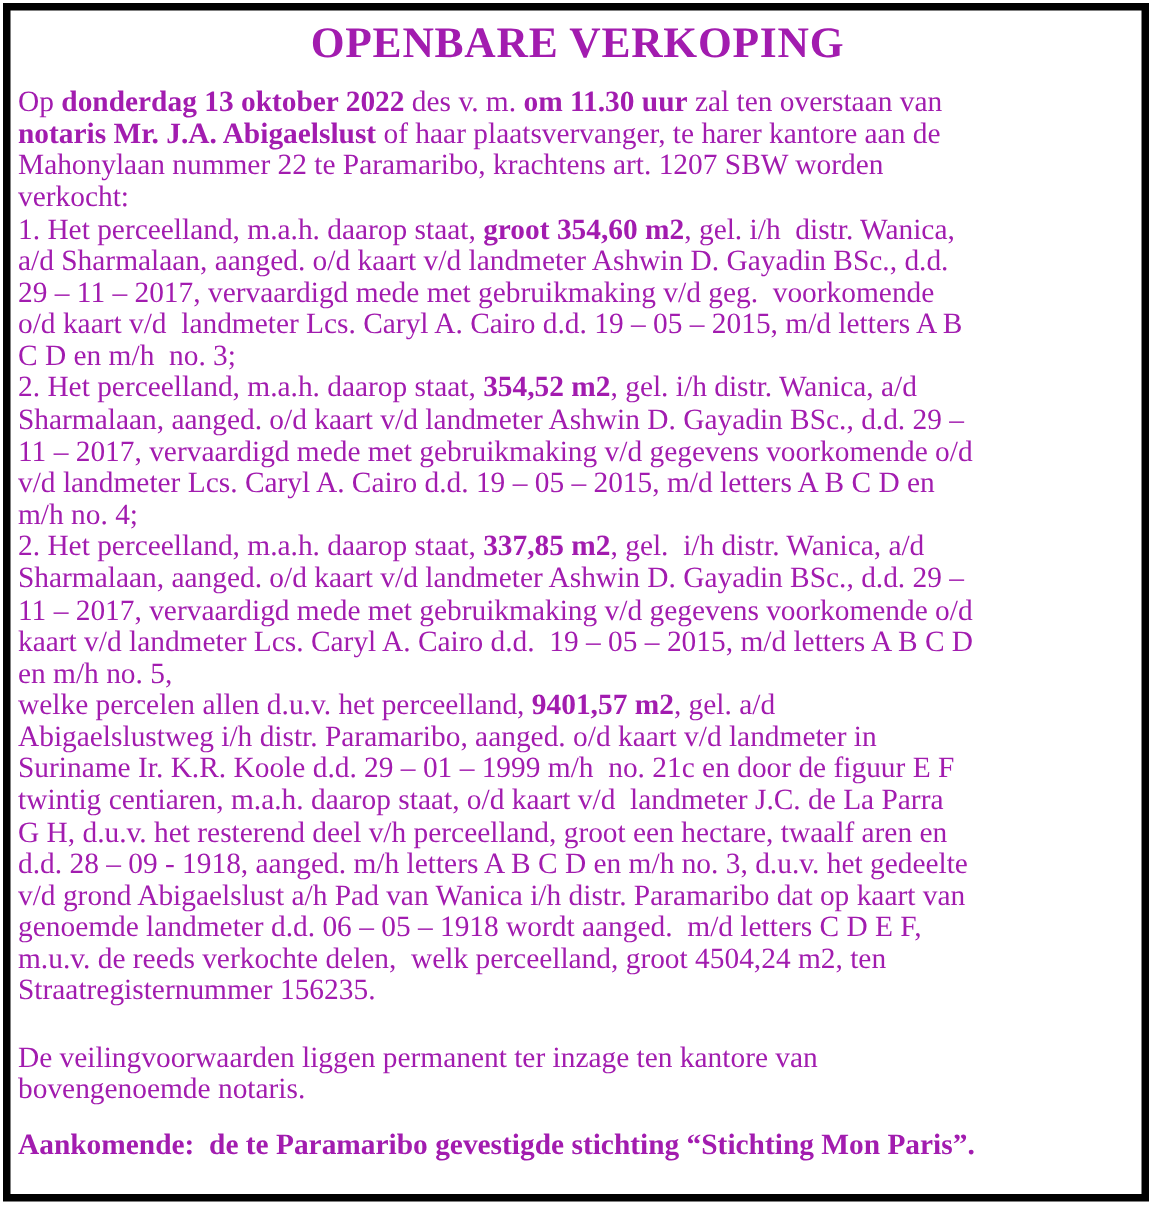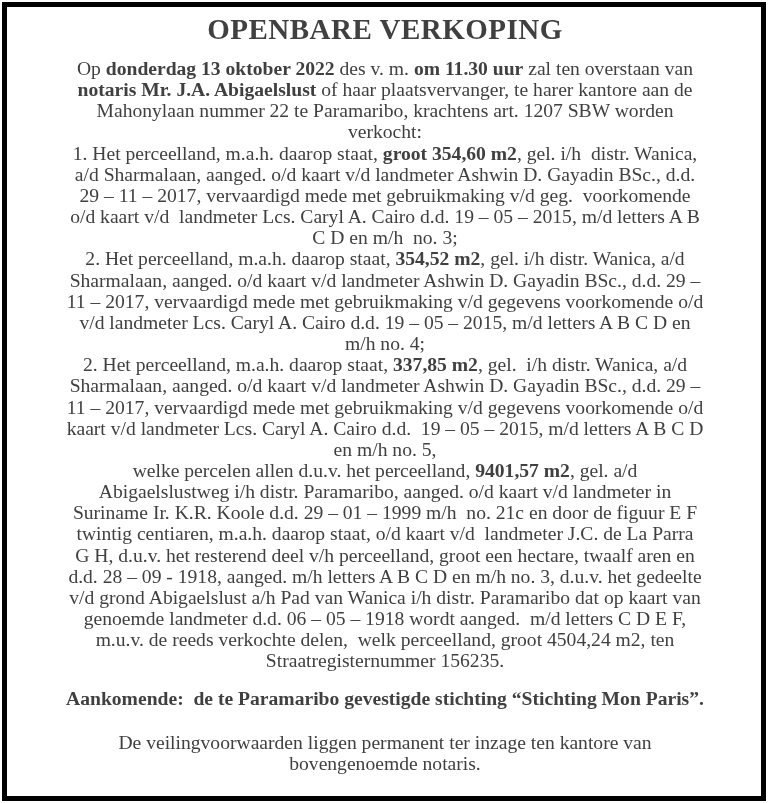--- a/index.html
+++ b/index.html
@@ -5,21 +5,21 @@
   html, body {
     margin: 0;
     padding: 0;
     background: #ffffff;
   }
   .page {
     position: relative;
     width: 768px;
     height: 803px;
     background: #ffffff;
-    color: #404040;
+    color: #a21caf;
     font-family: "Liberation Serif", "DejaVu Serif", serif;
     overflow: hidden;
   }
   .frame {
     position: absolute;
     top: 2px;
     left: 2px;
     right: 2px;
     bottom: 2px;
     border: 5px solid #000000;
@@ -34,21 +34,20 @@
     font-weight: 700;
     letter-spacing: 0.5px;
   }
   .body {
     margin-top: 13px;
     font-size: 19.6px;
     line-height: 21.15px;
   }
   .line {
     white-space: pre;
-    text-align: center;
   }
   .line span.b {
     font-weight: 700;
   }
 </style>
 </head>
 <body>
 
 <div class="page">
   <div class="frame">
@@ -86,22 +85,22 @@
           <div class="line"><span>Abigaelslustweg i/h distr. Paramaribo, aanged. o/d kaart v/d landmeter in</span></div>
           <div class="line"><span>Suriname Ir. K.R. Koole d.d. 29 – 01 – 1999 m/h  no. 21c en door de figuur E F</span></div>
           <div class="line"><span>twintig centiaren, m.a.h. daarop staat, o/d kaart v/d  landmeter J.C. de La Parra</span></div>
           <div class="line"><span>G H, d.u.v. het resterend deel v/h perceelland, groot een hectare, twaalf aren en</span></div>
           <div class="line"><span>d.d. 28 – 09 - 1918, aanged. m/h letters A B C D en m/h no. 3, d.u.v. het gedeelte</span></div>
           <div class="line"><span>v/d grond Abigaelslust a/h Pad van Wanica i/h distr. Paramaribo dat op kaart van</span></div>
           <div class="line"><span>genoemde landmeter d.d. 06 – 05 – 1918 wordt aanged.  m/d letters C D E F,</span></div>
           <div class="line"><span>m.u.v. de reeds verkochte delen,  welk perceelland, groot 4504,24 m2, ten</span></div>
           <div class="line"><span>Straatregisternummer 156235.</span></div>
         </div>
-        <div style="margin-top: 16px;">
-          <div class="line"><span class="b">Aankomende:  de te Paramaribo gevestigde stichting “Stichting Mon Paris”.</span></div>
-        </div>
         <div style="margin-top: 23px;">
           <div class="line"><span>De veilingvoorwaarden liggen permanent ter inzage ten kantore van</span></div>
           <div class="line"><span>bovengenoemde notaris.</span></div>
+        </div>
+        <div style="margin-top: 16px;">
+          <div class="line"><span class="b">Aankomende:  de te Paramaribo gevestigde stichting “Stichting Mon Paris”.</span></div>
         </div>
       </div>
   </div>
 </div>
 
 </body></html>

